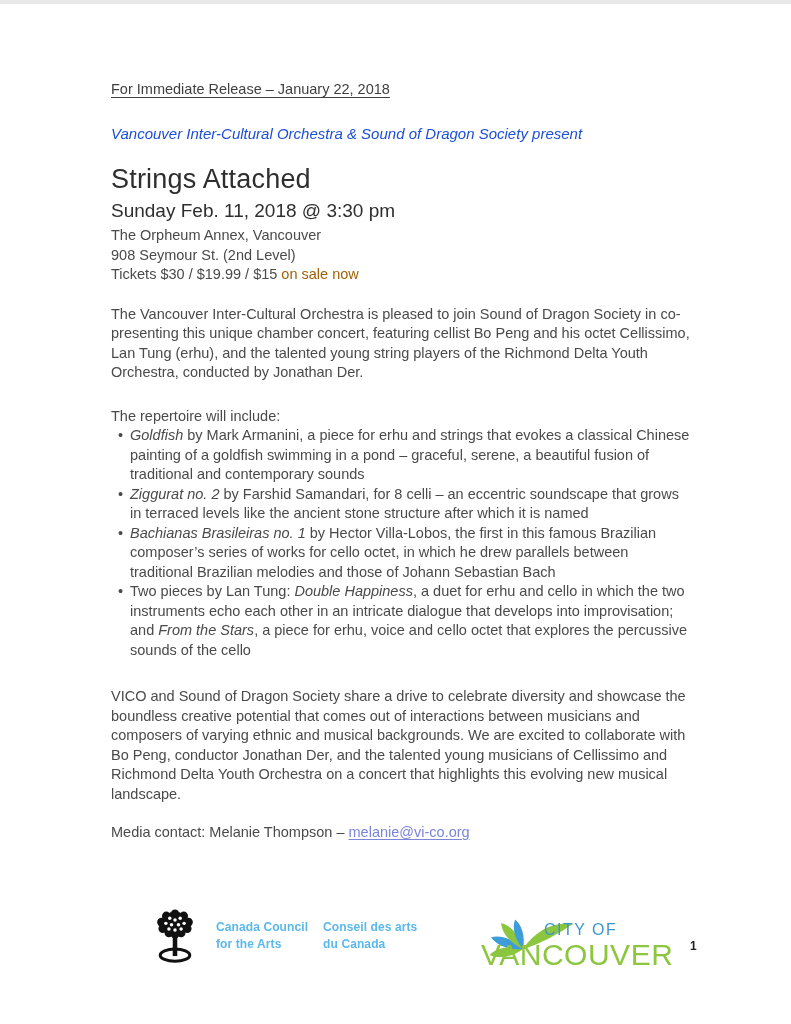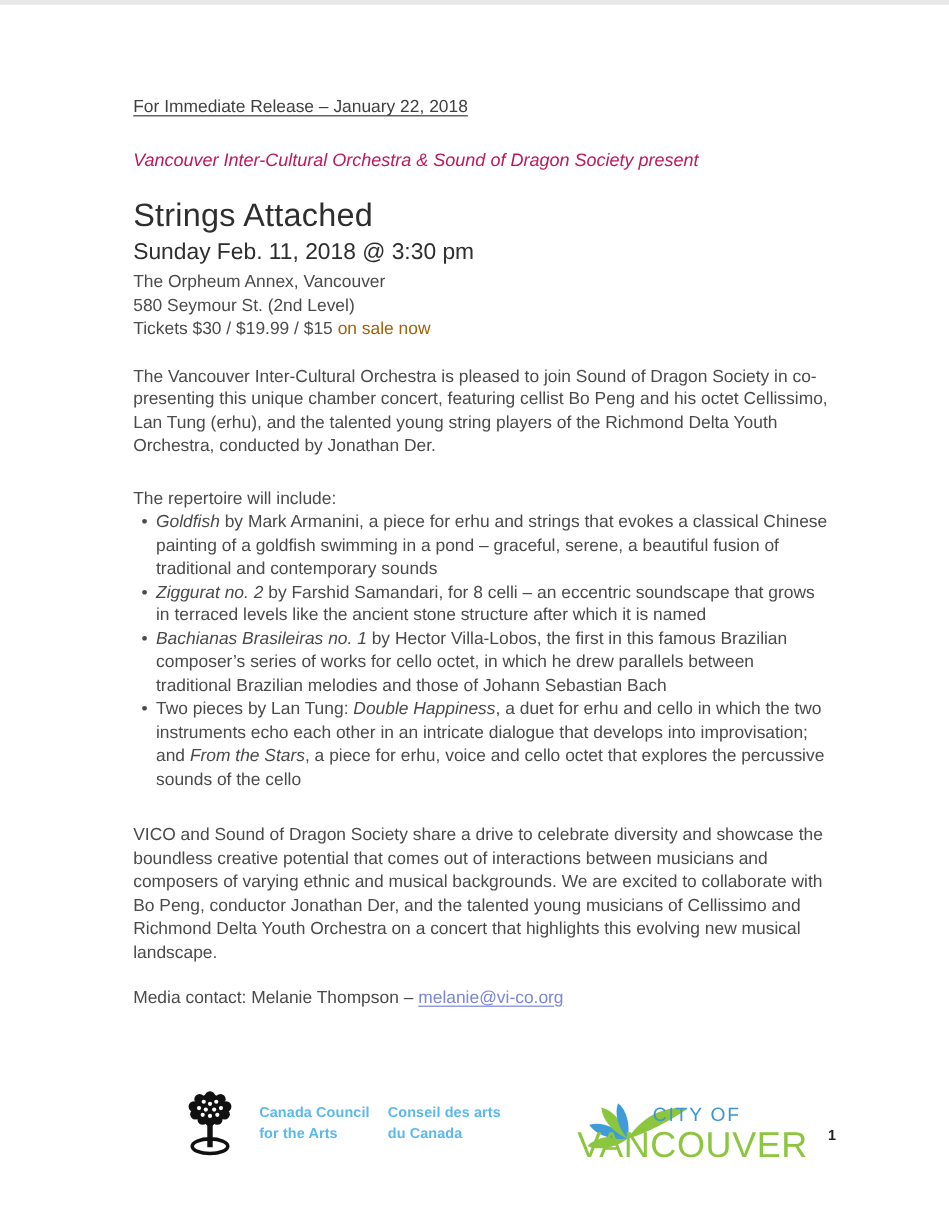--- a/index.html
+++ b/index.html
@@ -25,21 +25,21 @@
   .release-line {
     margin-top: 76px;
     color: #3f3f3f;
     text-decoration: underline;
     text-underline-offset: 3px;
   }
   .presenter-line {
     margin-top: 24px;
     font-style: italic;
     font-size: 15px;
-    color: #be185d;
+    color: #1d4ed8;
   }
   .doc-title {
     margin-top: 20px;
     font-size: 27px;
     line-height: 32px;
     font-weight: 400;
     color: #2e2e2e;
     letter-spacing: 0.2px;
   }
   .doc-datetime {
@@ -136,21 +136,21 @@
     <div class="release-line">For Immediate Release – January 22, 2018</div>
 
     <div class="presenter-line">Vancouver Inter-Cultural Orchestra &amp; Sound of Dragon Society present</div>
 
     <h1 class="doc-title">Strings Attached</h1>
 
     <div class="doc-datetime">Sunday Feb. 11, 2018 @ 3:30 pm</div>
 
     <div class="venue-block">
       <div>The Orpheum Annex, Vancouver</div>
-      <div>580 Seymour St. (2nd Level)</div>
+      <div>908 Seymour St. (2nd Level)</div>
       <div><span>Tickets $30 / $19.99 / $15 </span><span class="tickets-link">on sale now</span></div>
     </div>
 
     <p class="intro-paragraph">The Vancouver Inter-Cultural Orchestra is pleased to join Sound of Dragon Society in co-presenting this unique chamber concert, featuring cellist Bo Peng and his octet Cellissimo, Lan Tung (erhu), and the talented young string players of the Richmond Delta Youth Orchestra, conducted by Jonathan Der.</p>
 
     <div class="repertoire-heading">The repertoire will include:</div>
 
     <ul class="repertoire">
       <li><span class="it">Goldfish</span><span> by Mark Armanini, a piece for erhu and strings that evokes a classical Chinese painting of a goldfish swimming in a pond – graceful, serene, a beautiful fusion of traditional and contemporary sounds</span></li>
       <li><span class="it">Ziggurat no. 2</span><span> by Farshid Samandari, for 8 celli – an eccentric soundscape that grows in terraced levels like the ancient stone structure after which it is named</span></li>

